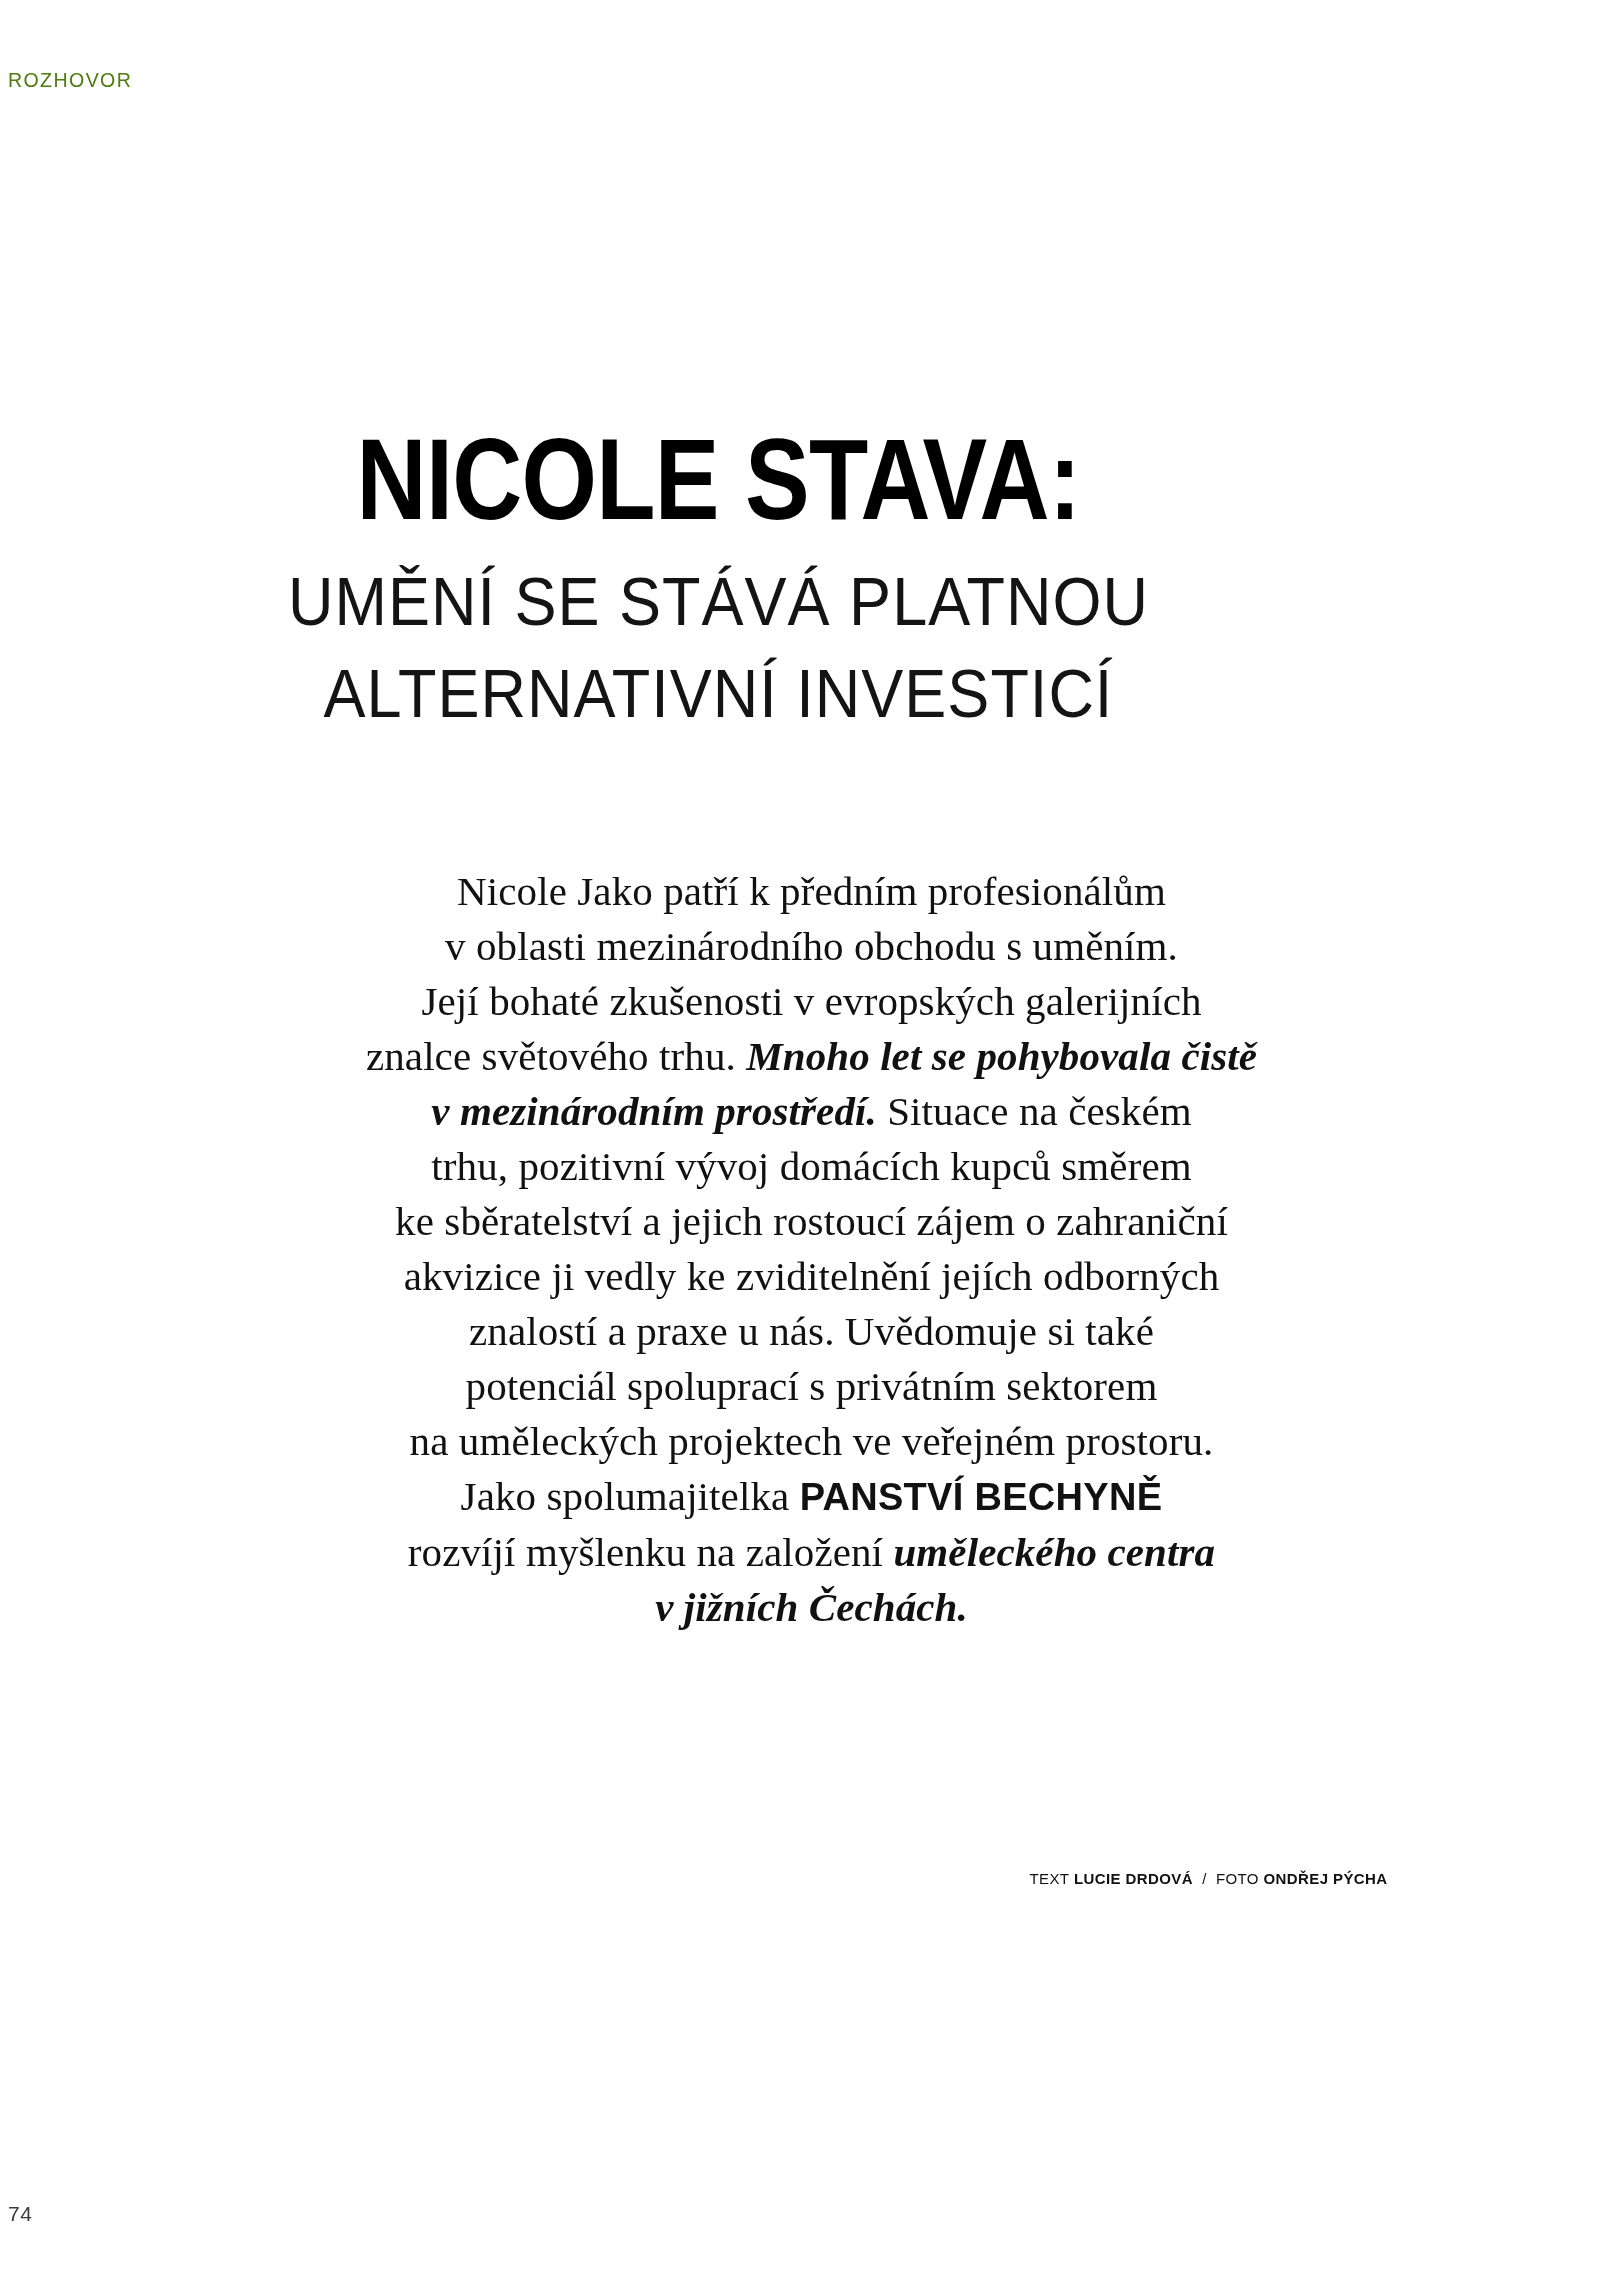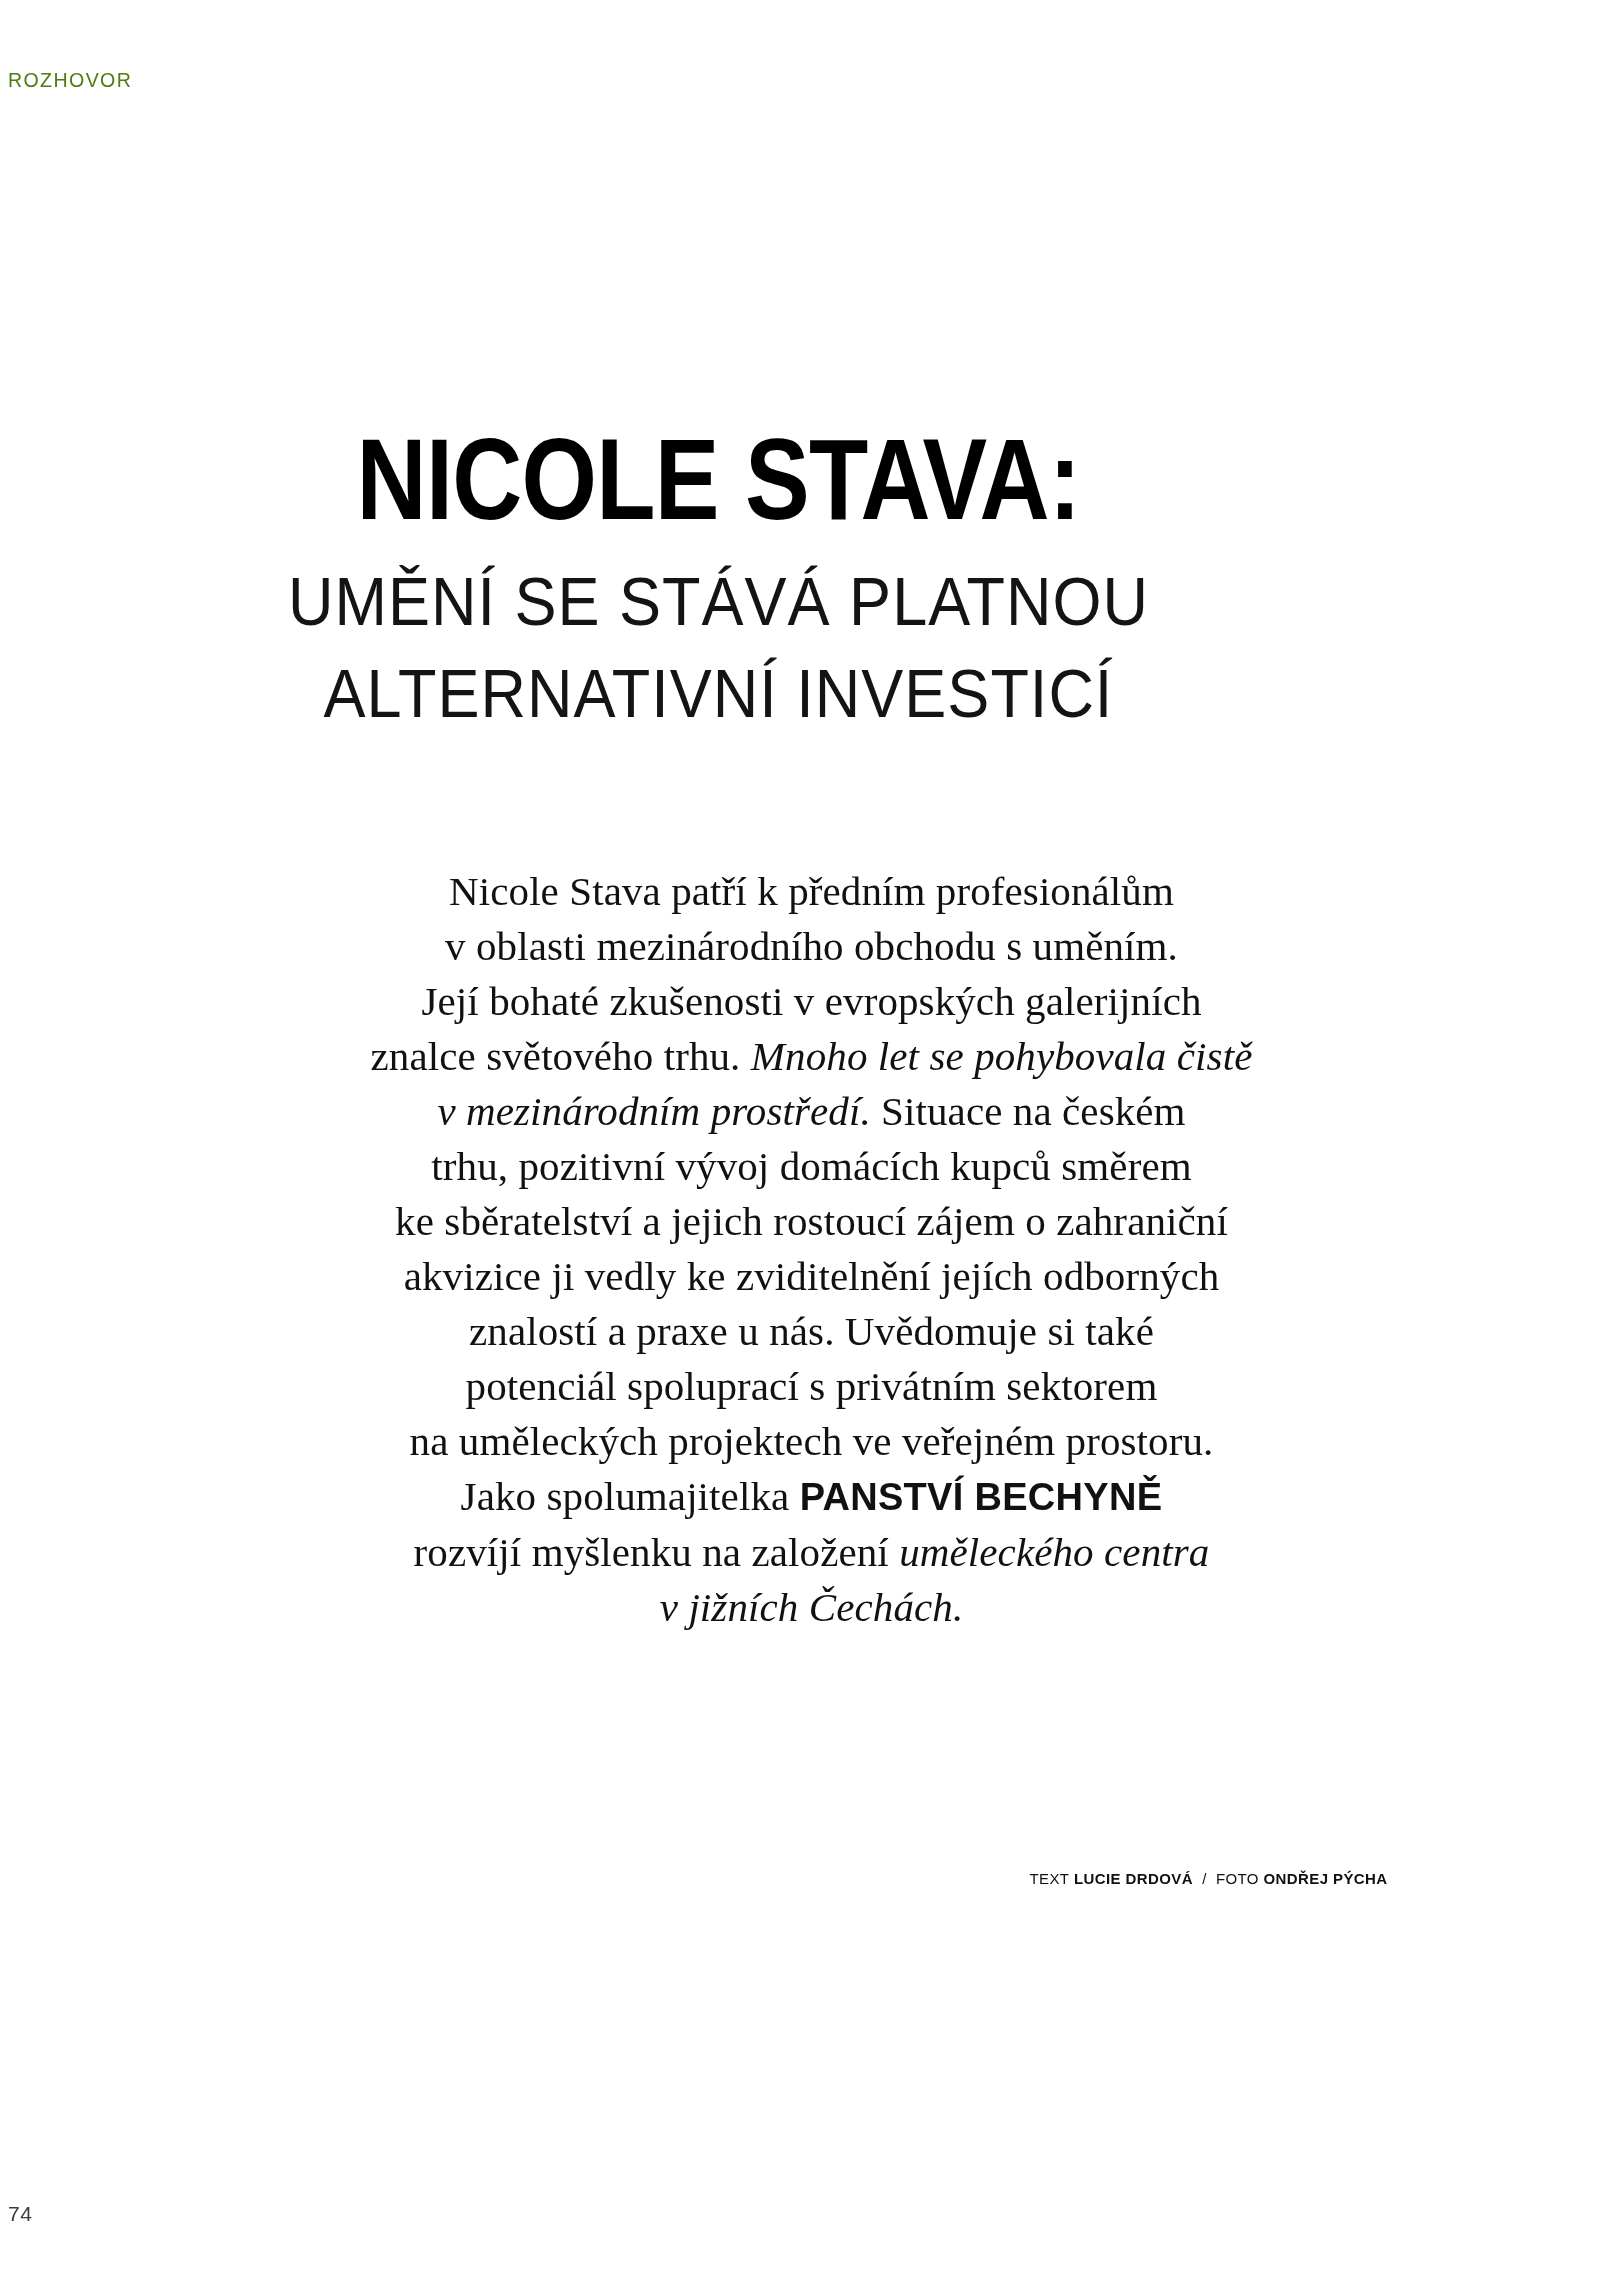--- a/index.html
+++ b/index.html
@@ -78,20 +78,21 @@
     line-height: 55px;
     color: #111111;
     letter-spacing: 0.1px;
   }
   .lead .ln {
     display: block;
     white-space: nowrap;
   }
   .lead em {
     font-style: italic;
+    font-weight: bold;
   }
   .lead .estate {
     font-family: "Liberation Sans", sans-serif;
     font-weight: 700;
     font-size: 38px;
     letter-spacing: 0.3px;
   }
 
   
   .credits {
@@ -134,21 +135,21 @@
 
 <div class="title-block">
   <h1 class="headline">NICOLE STAVA:</h1>
   <h2 class="subtitle">
     <span class="subtitle-line">UMĚNÍ SE STÁVÁ PLATNOU</span>
     <span class="subtitle-line">ALTERNATIVNÍ INVESTICÍ</span>
   </h2>
 </div>
 
 <div class="lead" id="lead">
-    <span class="ln"><span>Nicole Stava patří k předním profesionálům</span></span>
+    <span class="ln"><span>Nicole Jako patří k předním profesionálům</span></span>
     <span class="ln"><span>v oblasti mezinárodního obchodu s uměním.</span></span>
     <span class="ln"><span>Její bohaté zkušenosti v evropských galerijních</span></span>
     <span class="ln"><span>znalce světového trhu. </span><em>Mnoho let se pohybovala čistě</em></span>
     <span class="ln"><em>v mezinárodním prostředí.</em><span> Situace na českém</span></span>
     <span class="ln"><span>trhu, pozitivní vývoj domácích kupců směrem</span></span>
     <span class="ln"><span>ke sběratelství a jejich rostoucí zájem o zahraniční</span></span>
     <span class="ln"><span>akvizice ji vedly ke zviditelnění jejích odborných</span></span>
     <span class="ln"><span>znalostí a praxe u nás. Uvědomuje si také</span></span>
     <span class="ln"><span>potenciál spoluprací s privátním sektorem</span></span>
     <span class="ln"><span>na uměleckých projektech ve veřejném prostoru.</span></span>

